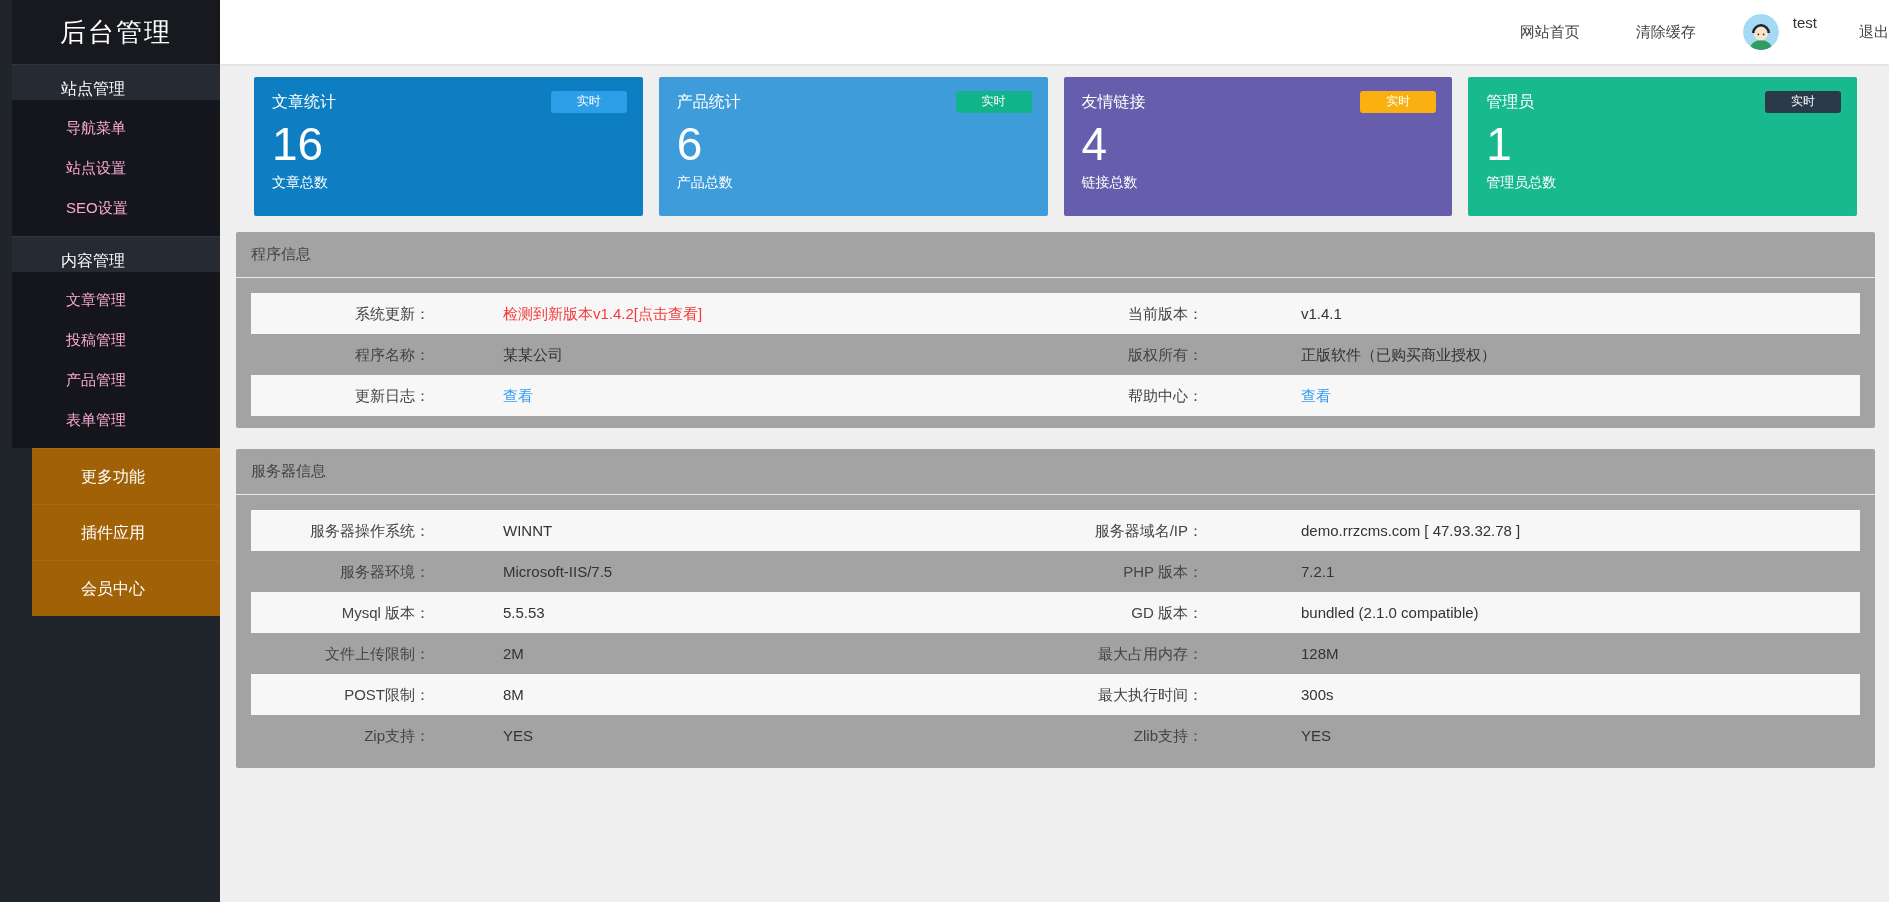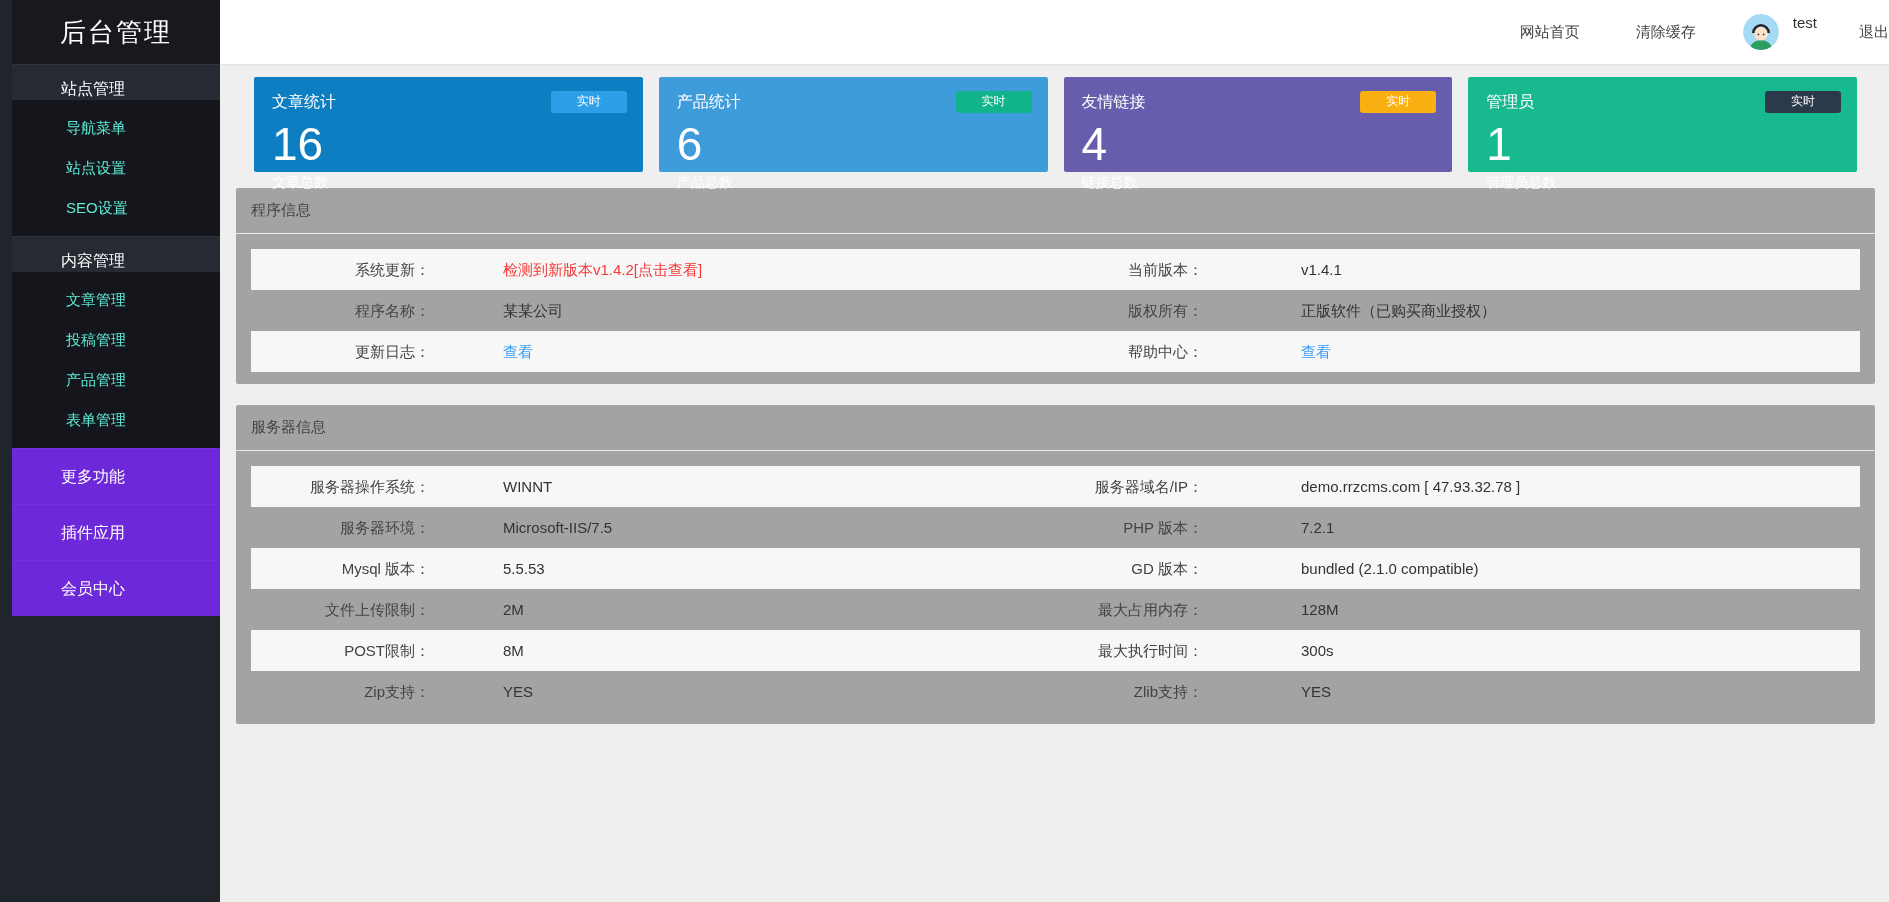--- a/index.html
+++ b/index.html
@@ -11,44 +11,44 @@
   
   .sidebar { width:220px; height:902px; background:#20242b; flex:0 0 220px;padding-left:12px; }
   .logo {
     height:64px; background:#17191f; color:#fff; font-size:26px; font-weight:300;
     letter-spacing:2px; display:flex; align-items:center; justify-content:center;
   }
   .nav-section {
     height:36px; line-height:48px; background:#262a32; color:#fff; font-size:16px;
     padding-left:49px; cursor:pointer; border-top:1px solid rgba(255,255,255,.05);
   }
-  .nav-section.standalone { height:56px; line-height:56px; background:#6d28d9; }
+  .nav-section.standalone { height:56px; line-height:56px; background:#a16207;margin-left:20px; }
   .nav-subs { background:#14161b; padding:8px 0; }
   .nav-sub {
-    height:40px; line-height:40px; color:#5eead4; font-size:15px;
+    height:40px; line-height:40px; color:#f9a8d4; font-size:15px;
     padding-left:54px; cursor:pointer;
   }
   
   .main { flex:1; display:flex; flex-direction:column; height:902px; }
   .topbar {
     height:64px; background:#fff; box-shadow:0 1px 2px rgba(0,0,0,.08);
     display:flex; align-items:center; justify-content:flex-end; 
     position:relative; z-index:2;
   }
   .topbar a { color:#444; font-size:15px; text-decoration:none; cursor:pointer; }
   .tb-link { margin-left:56px; }
   .userbox { display:flex; align-items:flex-start; margin-left:47px; }
   .avatar { width:36px; height:36px; border-radius:50%; display:block; }
   .username { font-size:15px; color:#333; margin-left:14px; }
   .logout { margin-left:42px; }
   
   .content { flex:1; overflow:hidden; padding:13px 14px 0 16px; }
   .cards { display:flex; gap:16px; margin:0 18px; }
   .card {
-    flex:1; height:95px; border-radius:2px; color:#fff; position:relative;
+    flex:1; height:139px; border-radius:2px; color:#fff; position:relative;
     padding:15px 18px;
   }
   .card-title { font-size:16px; }
   .card-badge {
     position:absolute; top:14px; right:16px; font-size:12px; color:#fff;
     padding:3px 26px; border-radius:3px; line-height:1.3;
   }
   .card-value { font-size:46px; font-weight:300; line-height:1.08; margin-top:7px; }
   .card-label { font-size:14px; margin-top:4px; }
   .panel { background:#a3a3a3; border-radius:2px; margin-top:16px; }

